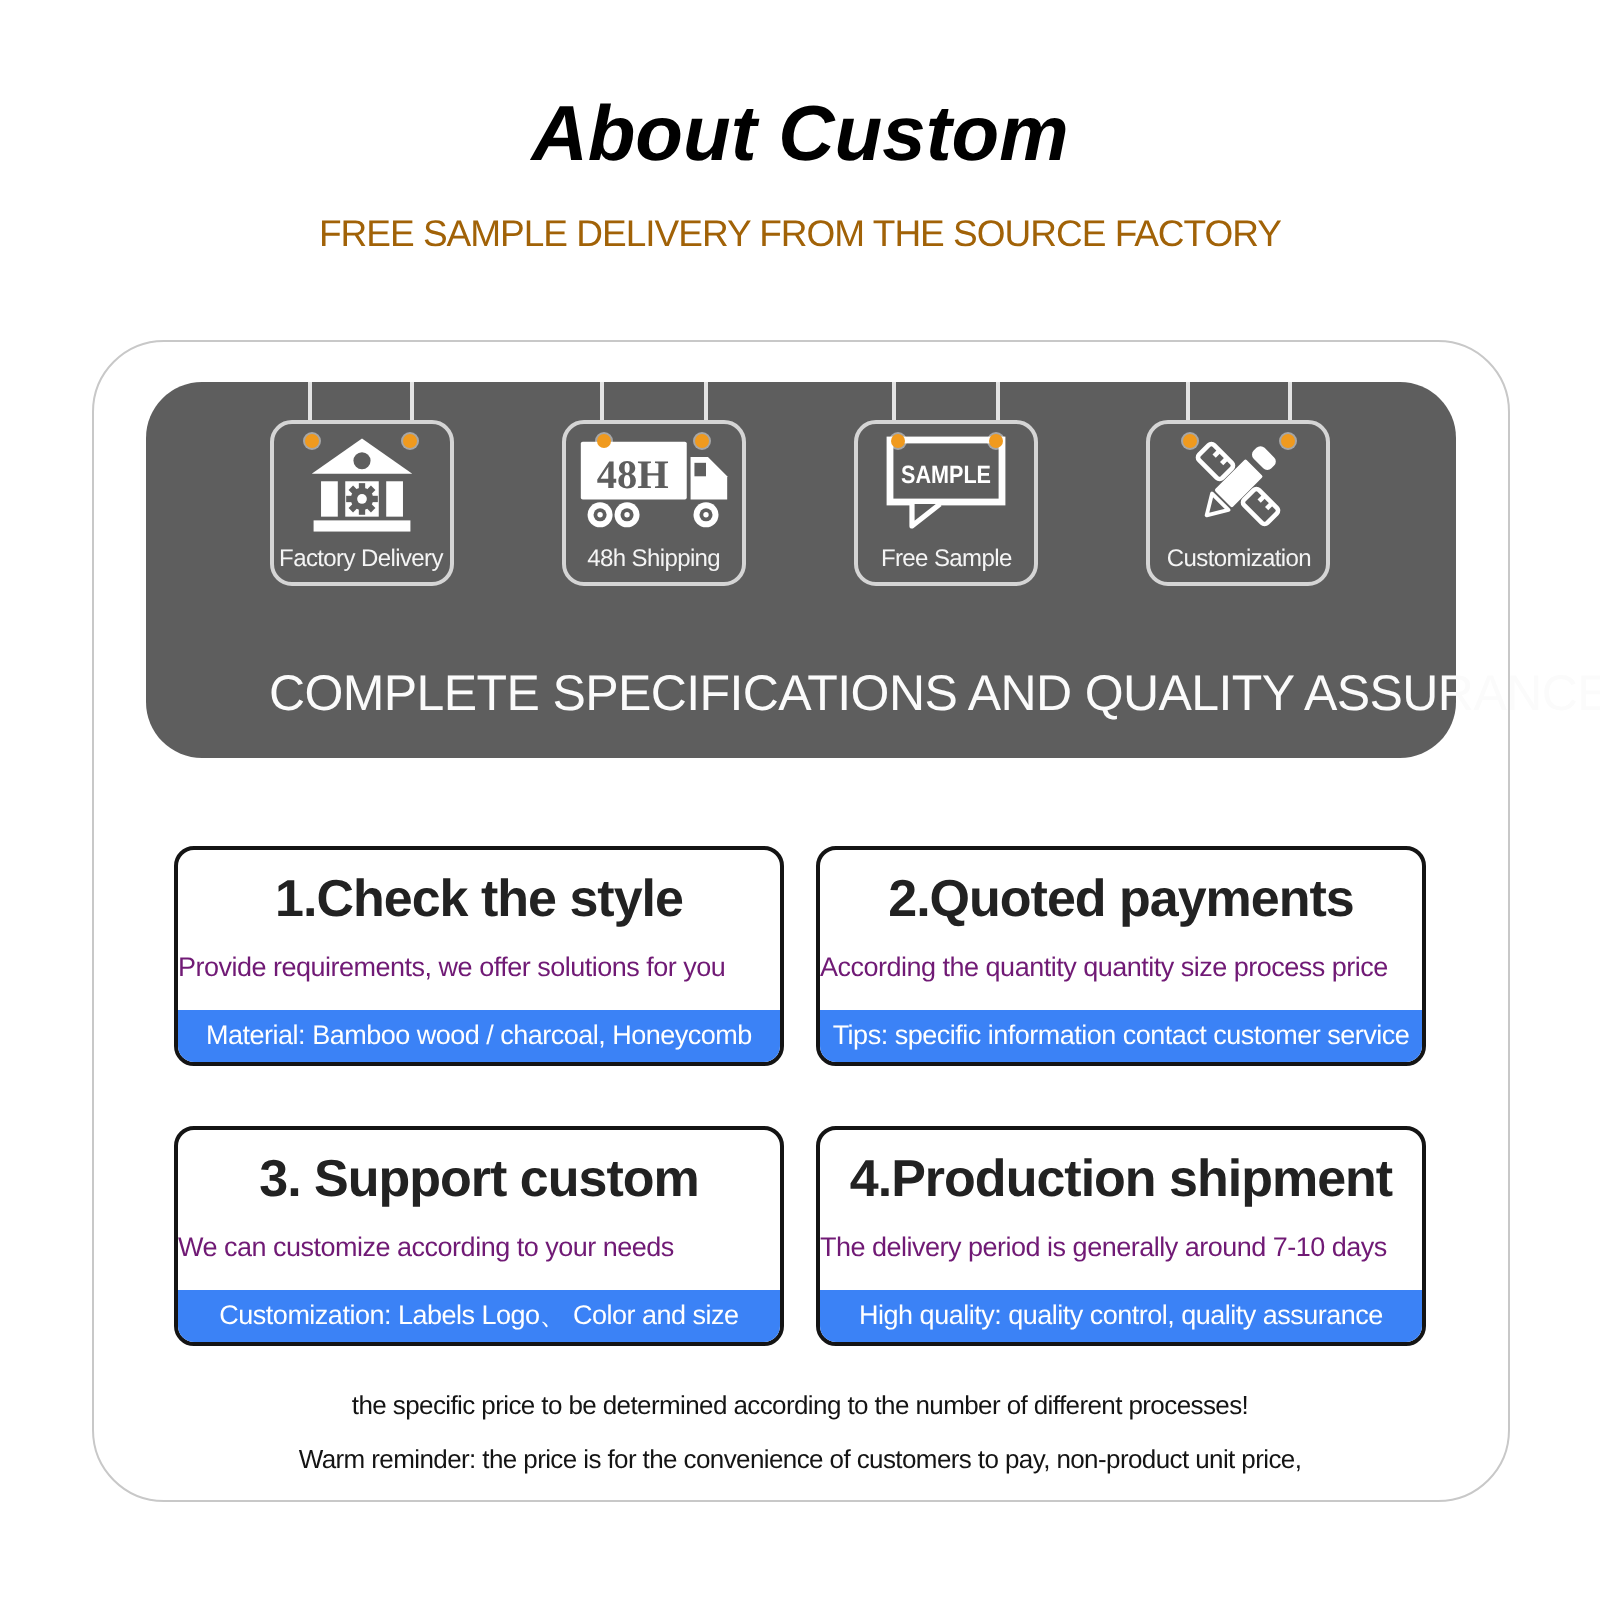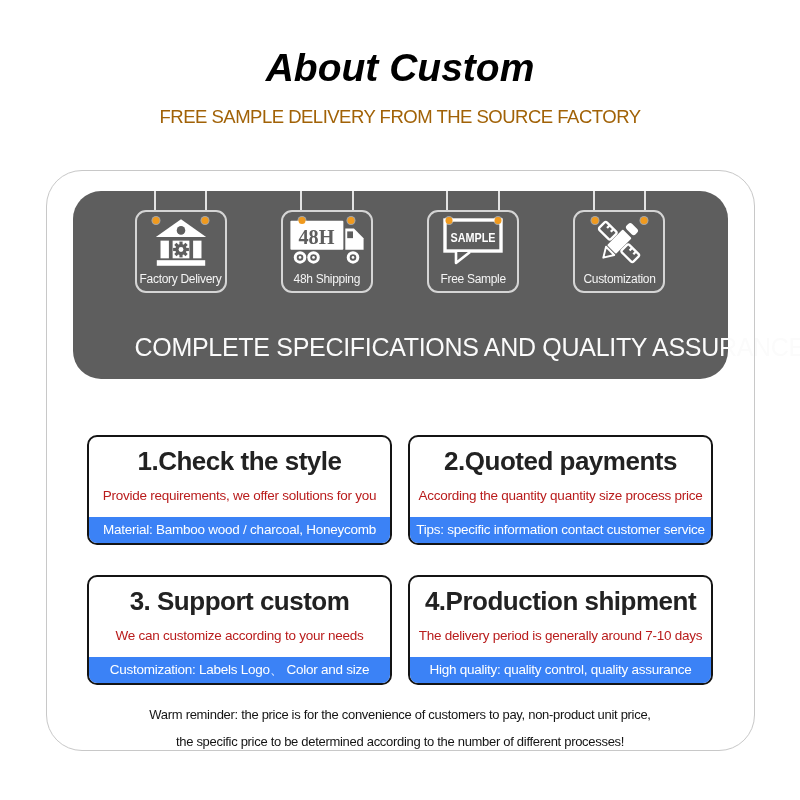--- a/index.html
+++ b/index.html
@@ -25,27 +25,27 @@
     justify-content:flex-end; padding-bottom:5px; }
   .pin { position:absolute; top:5px; width:7px; height:7px; border-radius:50%;
     background:#f09a1e; transform:translateX(-50%); box-shadow:0 0 0 1px rgba(255,255,255,0.45); }
   .pin.l { left:22%; }  .pin.r { left:78%; }
   .sign-icon-area { flex:1; width:100%; display:flex; align-items:center; justify-content:center; }
   .sign-label { font-size:12px; color:#f4f4f4; letter-spacing:-0.3px; white-space:nowrap; }
   .banner-caption { text-align:center; margin-top:40px; font-size:25px;
     letter-spacing:-0.3px; color:#fbfbfb; white-space:nowrap; }
 
   .cards-grid { display:grid; grid-template-columns:305px 305px; gap:30px 16px;
-    justify-content:center; margin-top:56px; }
+    justify-content:center; margin-top:44px; }
   .card { height:110px; border:2px solid #141414; border-radius:10px; background:#fff;
     display:flex; flex-direction:column; overflow:hidden; }
   .card-title { text-align:center; margin-top:9px; font-size:26px; font-weight:bold;
     color:#222; letter-spacing:-0.5px; white-space:nowrap; }
-  .card-desc { text-align:center; margin-top:11px; font-size:13.5px;
-    letter-spacing:-0.25px; color:#b91c1c; white-space:nowrap; }
+  .card-desc { margin-top:11px; font-size:13.5px;
+    letter-spacing:-0.25px; color:#701a75; white-space:nowrap; }
   .card-bar { margin-top:auto; background:#3b82f6; color:#fff; font-size:13.5px;
     letter-spacing:-0.25px; height:26px; line-height:26px; text-align:center; white-space:nowrap; }
 
   .reminder { margin-top:16px; text-align:center; font-size:13px; line-height:27px;
     letter-spacing:-0.3px; color:#141414; }
   .reminder div { white-space:nowrap; }
 </style>
 </head>
 <body>
 
@@ -180,17 +180,17 @@
 
     <div class="card">
       <div class="card-title">4.Production shipment</div>
       <div class="card-desc">The delivery period is generally around 7-10 days</div>
       <div class="card-bar">High quality: quality control, quality assurance</div>
     </div>
 
   </div>
 
   <div class="reminder">
+    <div>the specific price to be determined according to the number of different processes!</div>
     <div>Warm reminder: the price is for the convenience of customers to pay, non-product unit price,</div>
-    <div>the specific price to be determined according to the number of different processes!</div>
   </div>
 
 </div>
 
 </body></html>

